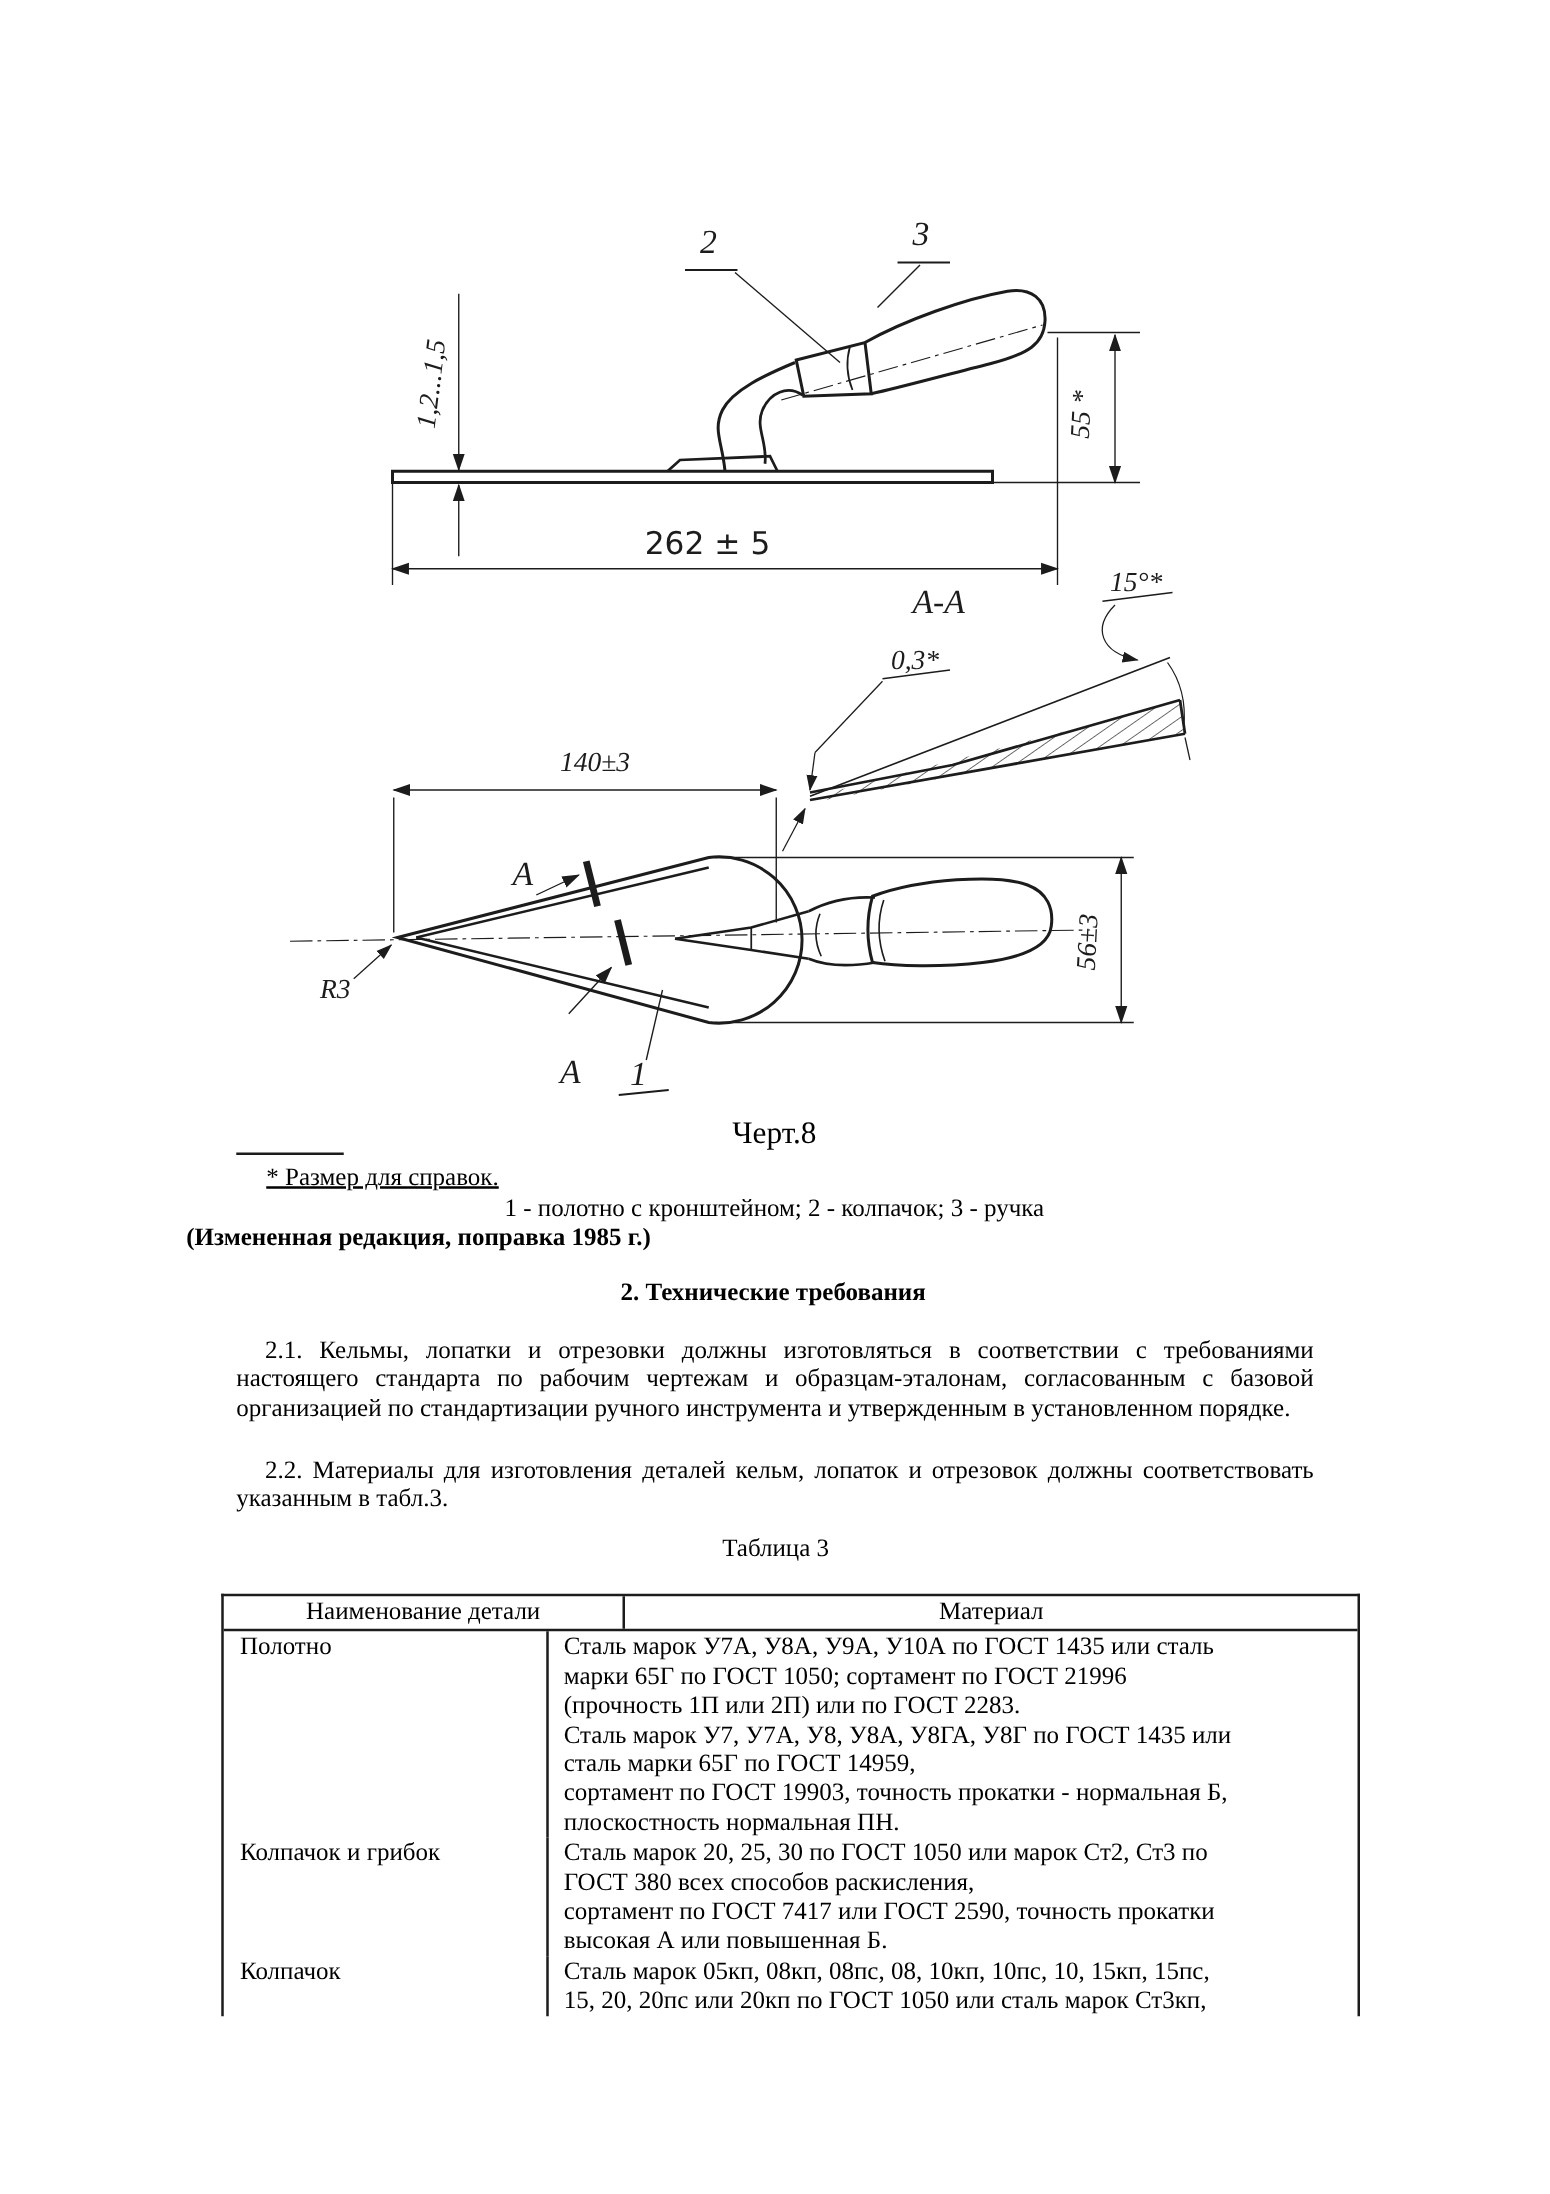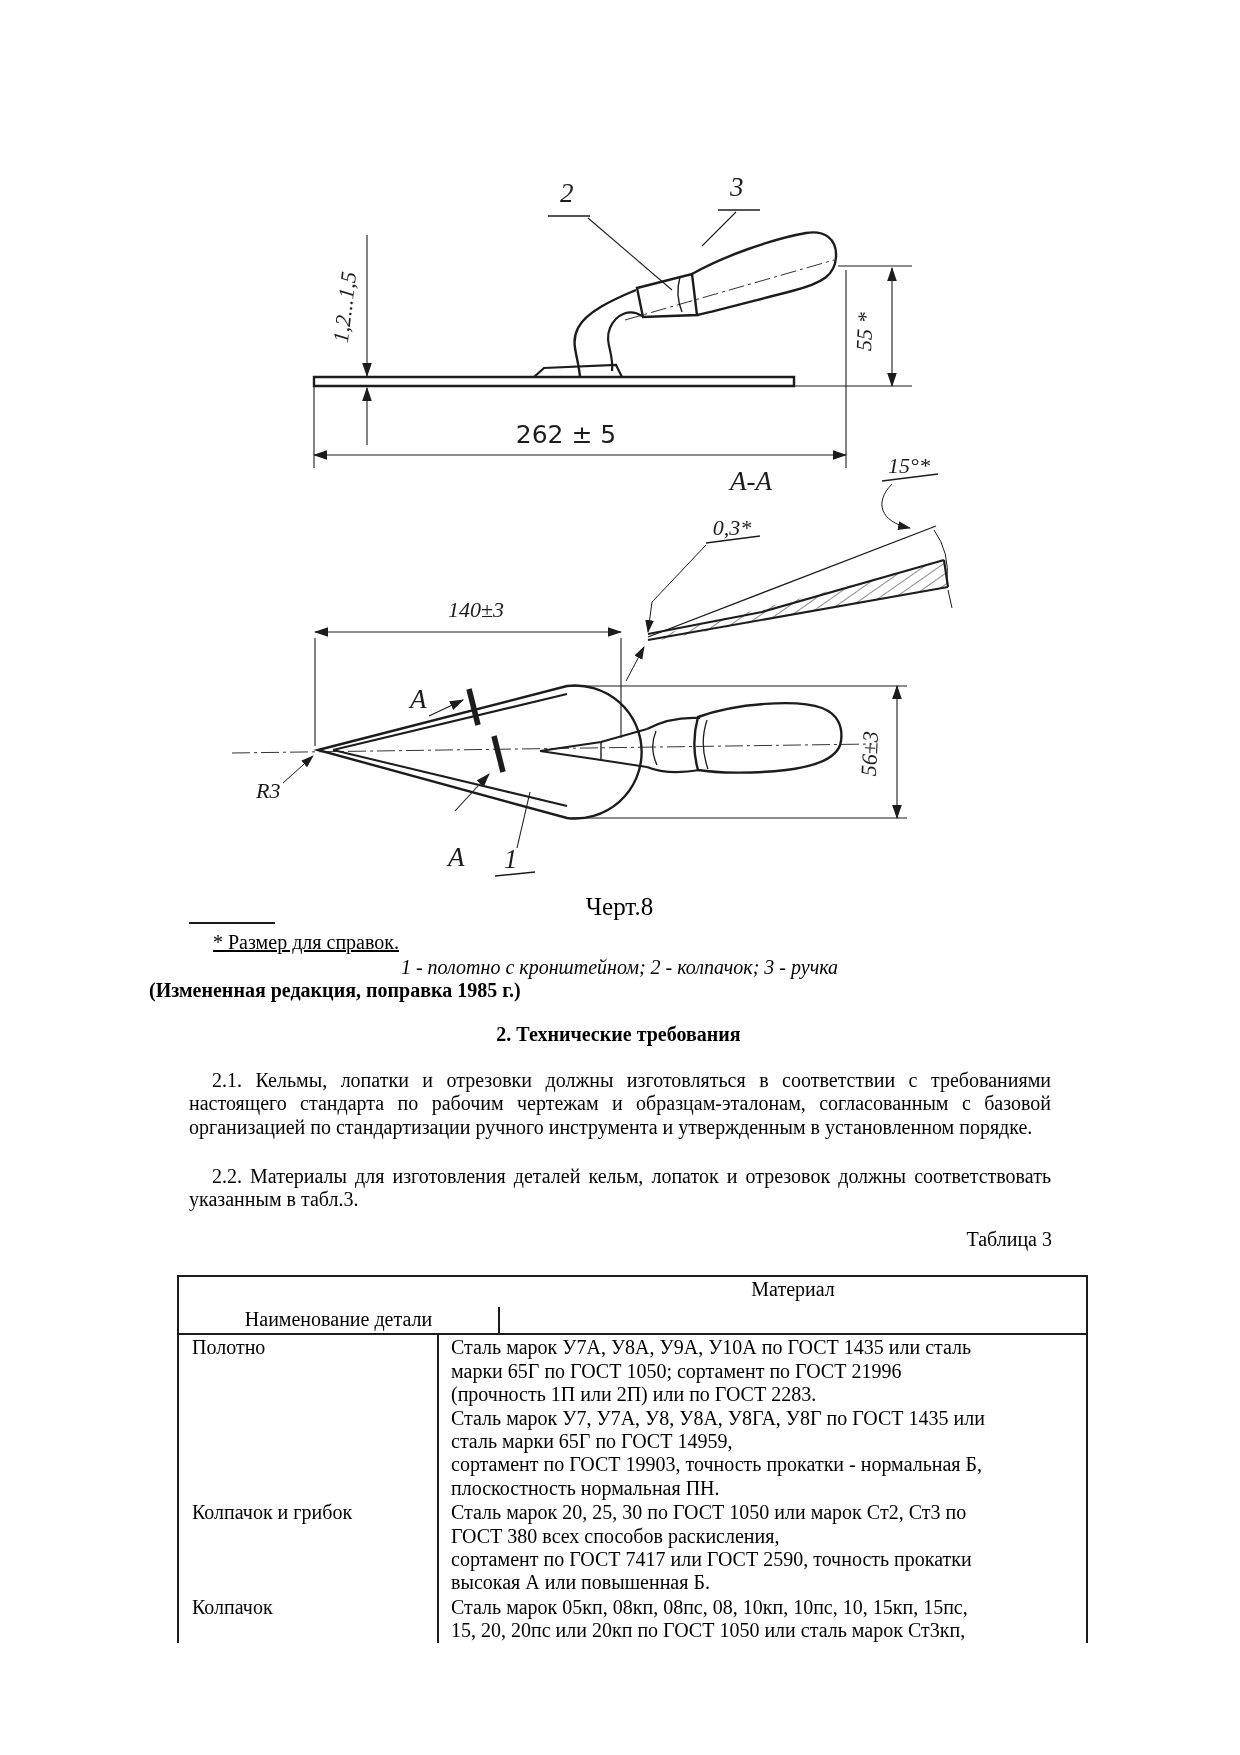--- a/index.html
+++ b/index.html
@@ -14,34 +14,34 @@
   
   .dtxt { font-family:"Liberation Serif", serif; font-style:italic; font-size:22px; fill:#1c1c1c; }
   .dbig { font-family:"Liberation Serif", serif; font-style:italic; font-size:27px; fill:#1c1c1c; }
   .dlen { font-family:"DejaVu Sans", sans-serif; font-size:25px; fill:#1c1c1c; }
 
   
   .abs { position:absolute; }
   .caption { left:189px; top:893px; width:861px; text-align:center; font-size:25px; }
   .foot-rule { left:189px; top:922px; width:86px; border-top:2px solid #1c1c1c; height:0; }
   .footnote { left:213px; top:931px; font-size:20px;text-decoration:underline; }
-  .legend { left:189px; top:956px; width:861px; text-align:center; font-size:20px;font-style:italic; }
+  .legend { left:189px; top:956px; width:861px; text-align:center; font-size:20px; }
   .amendment { left:149px; top:979px; font-size:20px; font-weight:bold; }
   .heading { left:188px; top:1023px; width:861px; text-align:center; font-size:20px; font-weight:bold; }
   .para { left:189px; top:1069px; width:862px; font-size:20px; line-height:23.4px;
           text-align:justify; text-indent:23px; }
   .para2 { top:1165px; }
-  .tlabel { left:189px; top:1228px; width:863px; text-align:right; font-size:20px; }
+  .tlabel { left:189px; top:1228px; width:863px; text-align:center; font-size:20px; }
 
   
   .gtable { left:177px; top:1275px; width:911px; border:2px solid #1c1c1c; border-bottom:none;
             font-size:20px; line-height:23.4px; }
   .g-head { display:flex; border-bottom:2px solid #1c1c1c; }
   .g-h1, .g-h2 { text-align:center; padding:1px 4px 2px 4px; }
-  .g-h1 { width:321px; border-right:2px solid #1c1c1c;margin-top:30px; }
+  .g-h1 { width:321px; border-right:2px solid #1c1c1c; }
   .g-h2 { flex:1; }
   .g-row { display:flex; align-items:stretch; }
   .g-c1 { width:260px; border-right:2px solid #1c1c1c; padding:1px 6px 0 13px; }
   .g-c2 { flex:1; padding:1px 24px 0 12px; white-space:pre-line; }
 </style>
 </head>
 <body>
 
 <div class="page">
 

